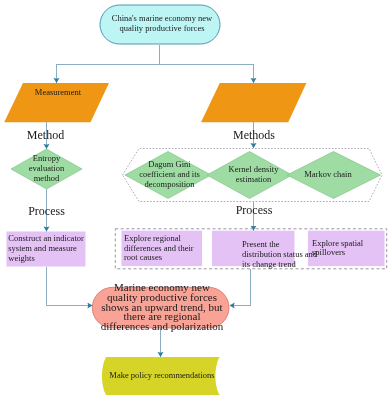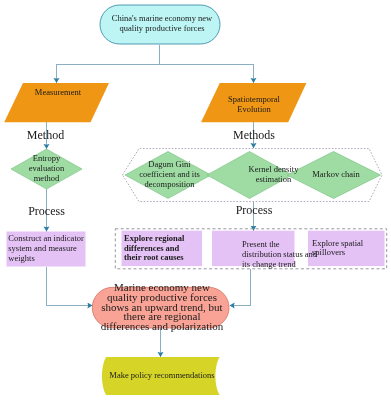--- a/index.html
+++ b/index.html
@@ -9,24 +9,24 @@
   .lbl{position:absolute;box-sizing:border-box;display:flex;align-items:center;justify-content:center;text-align:center;color:#1a1a1a;font-size:8.5px;line-height:9.7px;}
   .lbl span{display:block;}
   .lbl.left{justify-content:flex-end;text-align:left;border-radius:8px;}
   .conn-lbl{position:absolute;font-size:12px;color:#1a1a1a;text-align:center;line-height:9px;}
 
   #lbl-root{left:110px;top:4.5px;width:104px;height:39px;}
   #lbl-bl{left:18px;top:73px;width:80px;height:39px;}
   #lbl-br{left:218px;top:85px;width:72px;height:39px;}
   #lbl-ml{left:24px;top:149px;width:45px;height:40px;}
   #lbl-m1{left:138px;top:152px;width:63px;height:46px;}
-  #lbl-m2{left:225px;top:152px;width:57px;height:46px;margin-left:20px;}
-  #lbl-m3{left:306px;top:152px;width:60px;height:46px;}
+  #lbl-m2{left:225px;top:152px;width:57px;height:46px;}
+  #lbl-m3{left:298px;top:152px;width:60px;height:46px;}
   #lbl-pl{left:8.3px;top:231.5px;width:78px;height:35px;}
-  #lbl-p1{left:124px;top:230.7px;width:72px;height:35.4px;font-weight:bold;}
+  #lbl-p1{left:124px;top:230.7px;width:72px;height:35.4px;}
   #lbl-p2{left:215px;top:230.7px;width:76.5px;height:48px;margin-left:27px;}
   #lbl-p3{left:312px;top:230.7px;width:55px;height:35.4px;}
   #lbl-concl{left:98.5px;top:287px;width:127px;height:41px;font-size:11px;}
   #lbl-rec{left:104px;top:357px;width:116px;height:38px;}
 
   #el-method{left:25px;top:130.5px;width:41px;}
   #el-methods{left:233px;top:130.5px;width:41px;}
   #el-pl{left:28px;top:206.5px;width:37px;}
   #el-pr{left:235.5px;top:205.5px;width:37px;}
 </style>
@@ -72,23 +72,20 @@
       <path d="M106,357 L219.5,357 C214,367 214,385 219.5,395 L106,395 C100.6,385 100.6,367 106,357 Z" fill="#d6d527"></path>
     </g>
   </svg>
 
   <div class="lbl" id="lbl-root">
       <span>China's marine economy new quality productive forces</span>
     </div>
   <div class="lbl" id="lbl-bl">
       <span>Measurement</span>
     </div>
-  <div class="lbl" id="lbl-br">
-      <span>Spatiotemporal Evolution</span>
-    </div>
   <div class="lbl" id="lbl-ml">
       <span>Entropy evaluation method</span>
     </div>
   <div class="lbl" id="lbl-m1">
       <span>Dagum Gini coefficient and its decomposition</span>
     </div>
   <div class="lbl" id="lbl-m2">
       <span>Kernel density estimation</span>
     </div>
   <div class="lbl" id="lbl-m3">

